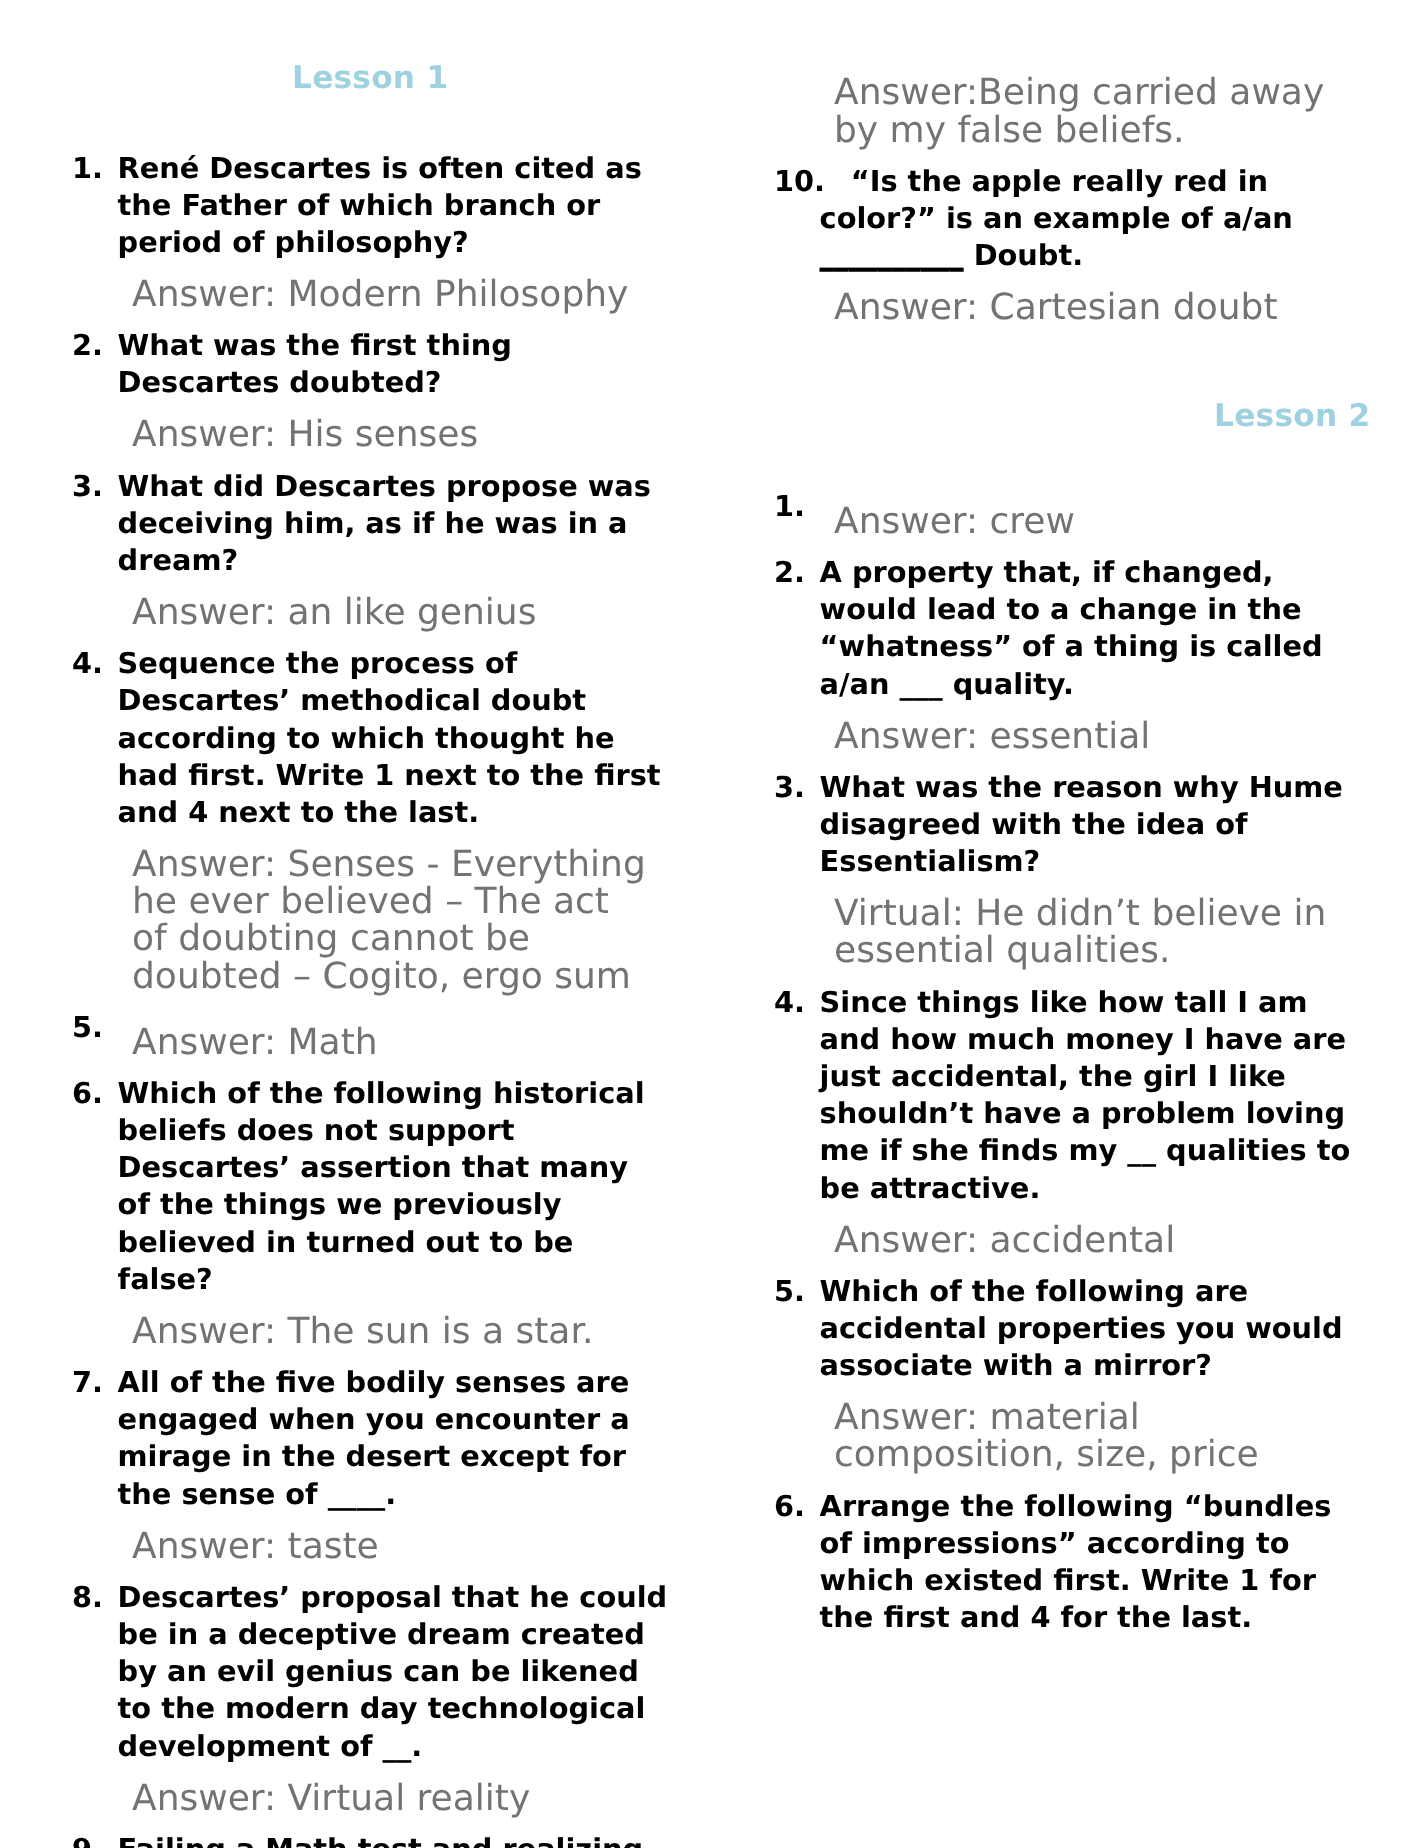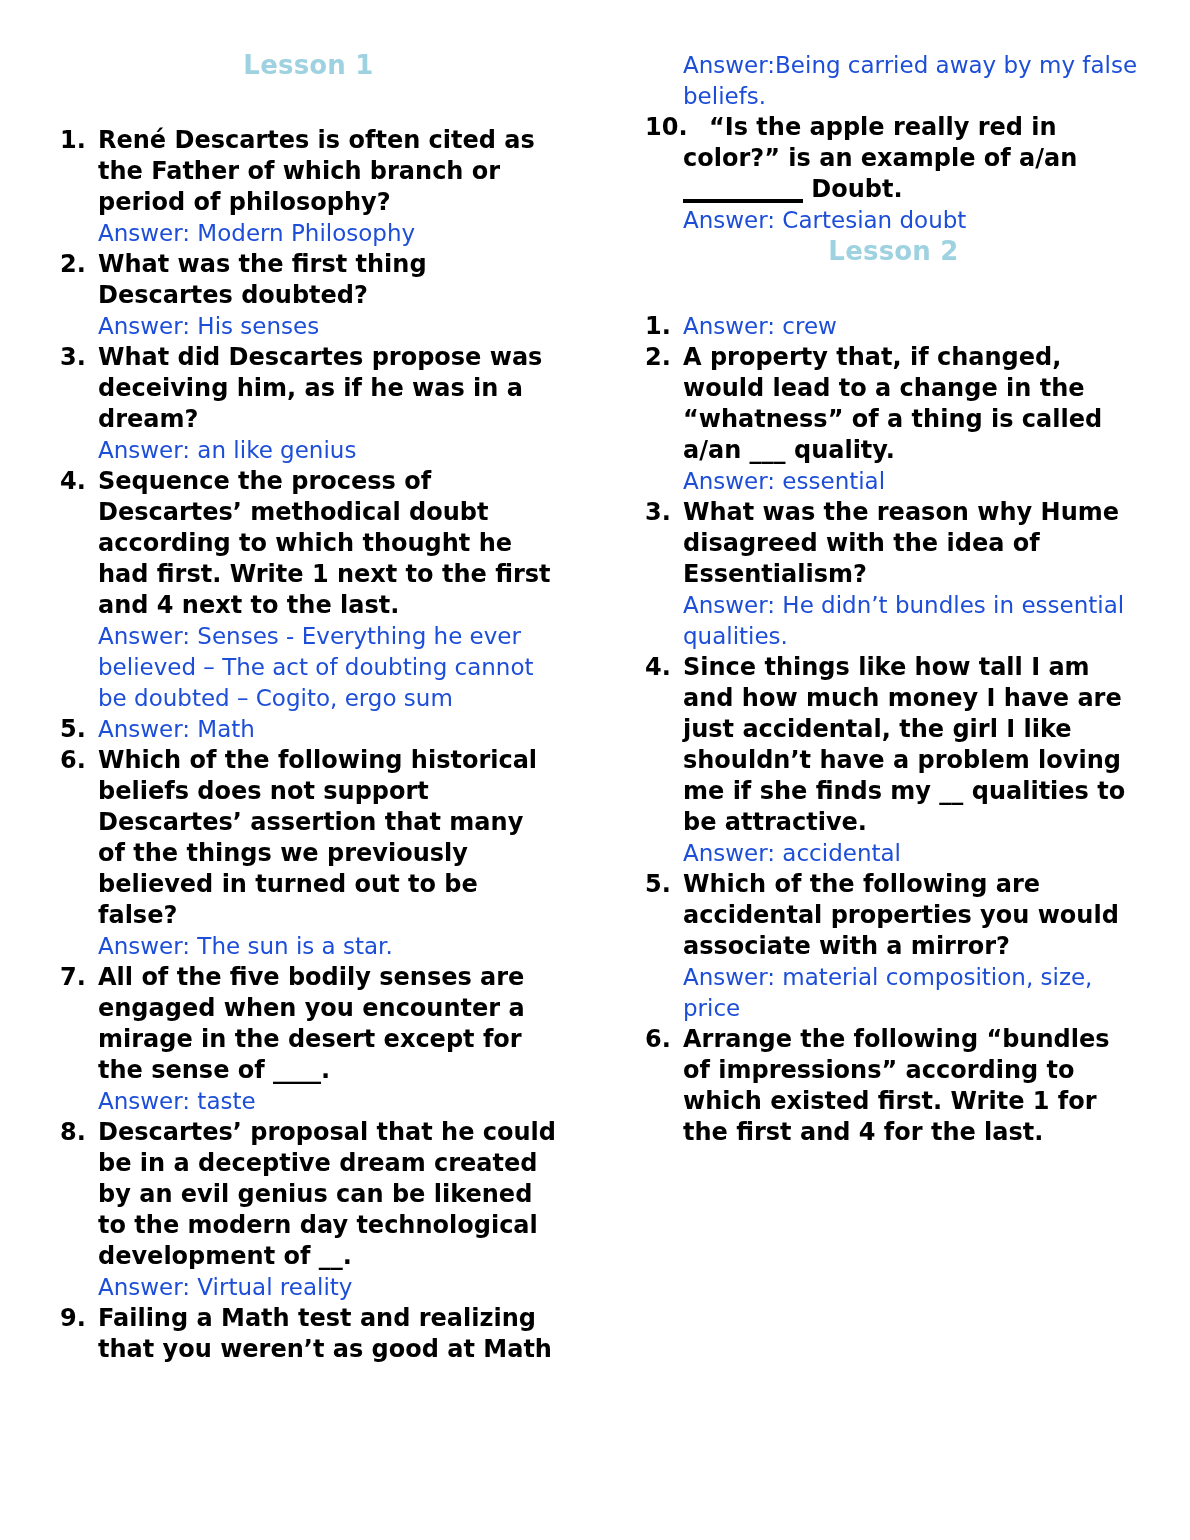--- a/index.html
+++ b/index.html
@@ -39,20 +39,22 @@
     text-align: center;
     font-size: 26px;
     font-weight: bold;
     color: #9ed2e0;
     letter-spacing: 0.2px;
     margin: 0 0 44px 0;
     line-height: 1.2;
   }
 
   .lesson-heading.spaced-above {
+    margin-top: 48px;
+    text-align: right;
   }
 
   .qlist {
     margin: 0;
     padding: 0;
     list-style: none;
   }
 
   .qitem {
     display: block;
@@ -94,25 +96,25 @@
     margin: 0;
     word-wrap: break-word;
   }
 
   .question .tabgap {
     display: inline-block;
     width: 26px;
   }
 
   .answer {
-    font-size: 23px;
+    font-size: 30px;
     font-weight: normal;
     line-height: 31px;
-    color: #1d4ed8;
-    margin: 0;
+    color: #737373;
+    margin: 12px;
     word-wrap: break-word;
   }
 
   .blank {
     text-decoration: underline;
   }
 </style>
 </head>
 <body>
 
@@ -258,21 +260,21 @@
               <p class="answer">Answer: essential</p>
             </div>
           </div>
         </div>
 
         <div class="qitem">
           <div class="qrow">
             <div class="qnum">3.</div>
             <div class="qbody">
               <p class="question">What was the reason why Hume disagreed with the idea of Essentialism?</p>
-              <p class="answer">Answer: He didn’t bundles in essential qualities.</p>
+              <p class="answer">Virtual: He didn’t believe in essential qualities.</p>
             </div>
           </div>
         </div>
 
         <div class="qitem">
           <div class="qrow">
             <div class="qnum">4.</div>
             <div class="qbody">
               <p class="question">Since things like how tall I am and how much money I have are just accidental, the girl I like shouldn’t have a problem loving me if she finds my __ qualities to be attractive.</p>
               <p class="answer">Answer: accidental</p>

